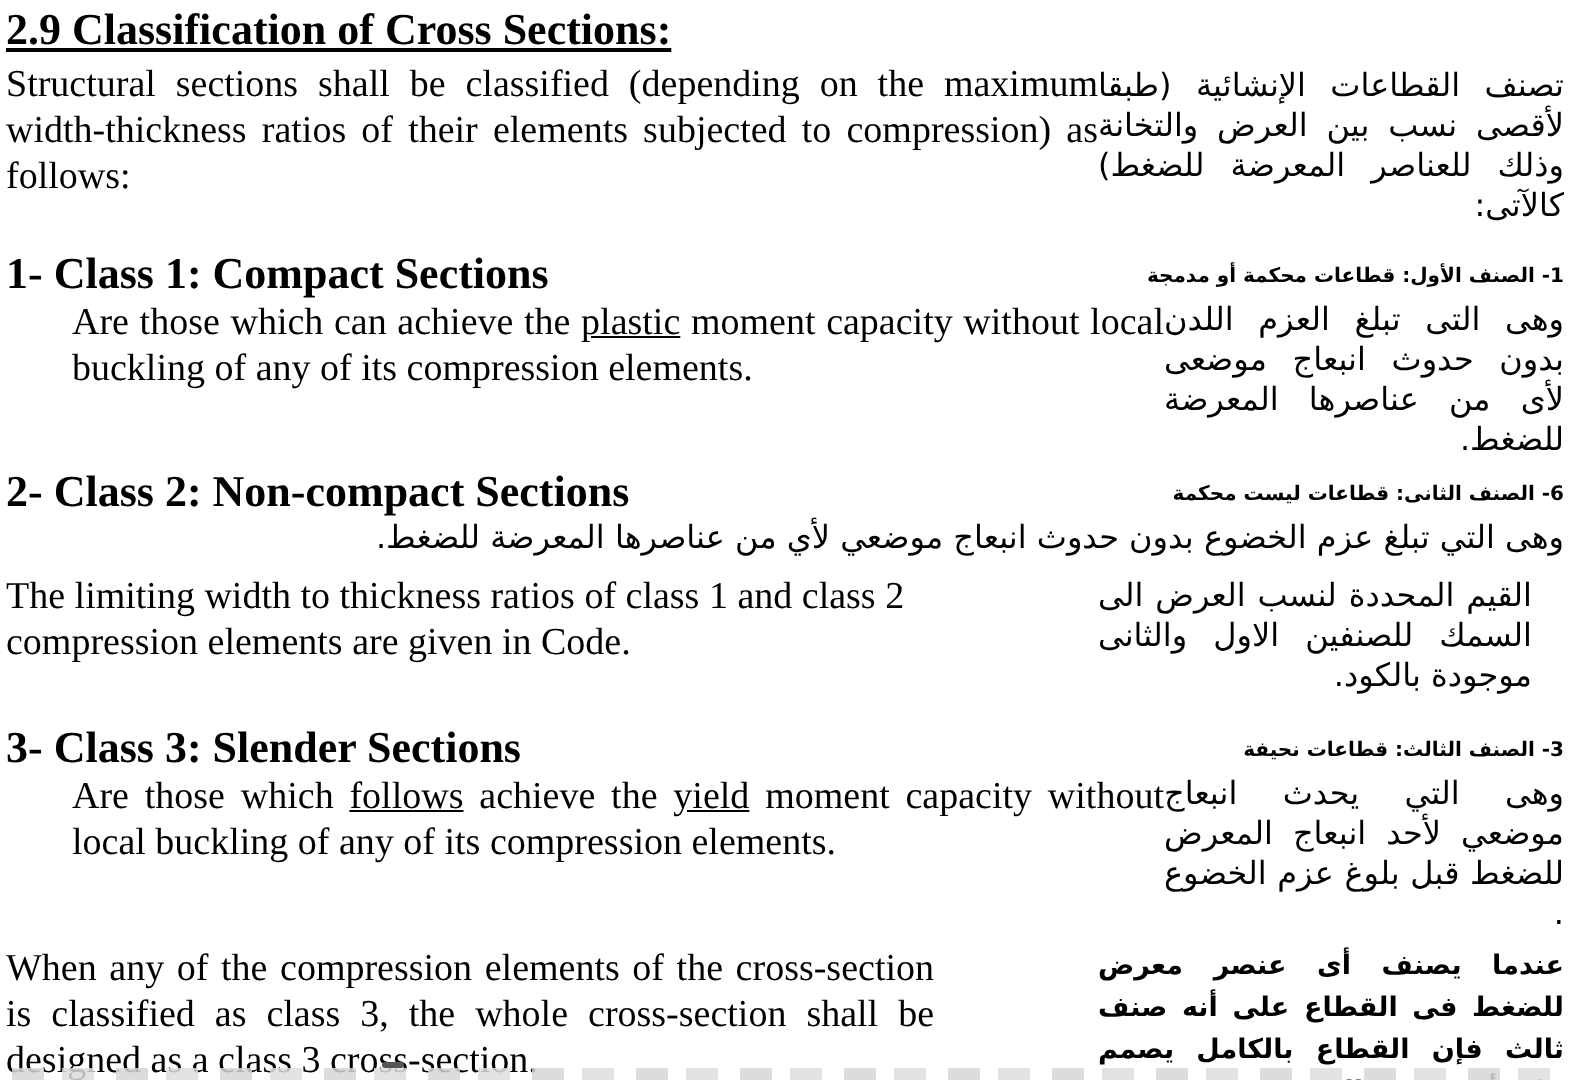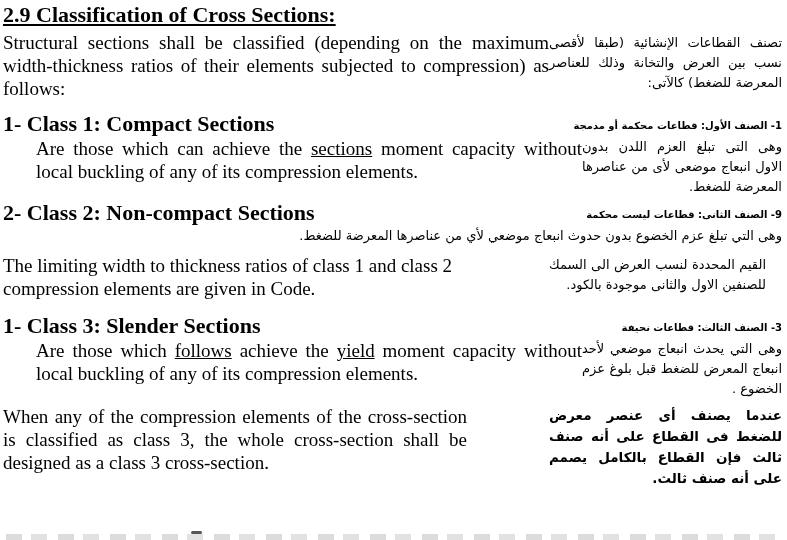--- a/index.html
+++ b/index.html
@@ -26,21 +26,21 @@
     padding-right: 2px;
   }
 
   .en-body {
     font-size: 19px; line-height: 23px;
     text-align: justify;
   }
   .indent { padding-left: 33px; }
 
   .ar-body {
-    font-size: 13px; line-height: 20px;
+    font-size: 16px; line-height: 20px;
     text-align: justify;
   }
   .ar-intro { padding-top: 2px; }
 
   .h-en {
     font-size: 22px; line-height: 27px; font-weight: bold;
   }
   .h-ar {
     font-size: 10px; line-height: 22px; font-weight: bold;
     text-align: right; padding-top: 5px;
@@ -83,41 +83,41 @@
   <div class="row row-intro">
     <div class="col-en en-body">Structural sections shall be classified (depending on the maximum width-thickness ratios of their elements subjected to compression) as follows:</div>
     <div class="col-ar ar-body ar-intro">تصنف القطاعات الإنشائية (طبقا لأقصى نسب بين العرض والتخانة وذلك للعناصر المعرضة للضغط) كالآتى:</div>
   </div>
 
   <div class="row row-heading">
     <div class="col-en h-en">1- Class 1: Compact Sections</div>
     <div class="col-ar h-ar">1- الصنف الأول: قطاعات محكمة أو مدمجة</div>
   </div>
   <div class="row row-body">
-    <div class="col-en en-body indent"><span>Are those which can achieve the </span><span class="u">sections</span><span> moment capacity without local buckling of any of its compression elements.</span><span class="u"></span><span></span></div>
-    <div class="col-ar ar-body">وهى التى تبلغ العزم اللدن بدون الاول انبعاج موضعى لأى من عناصرها المعرضة للضغط.</div>
+    <div class="col-en en-body indent"><span>Are those which can achieve the </span><span class="u">plastic</span><span> moment capacity without local buckling of any of its compression elements.</span><span class="u"></span><span></span></div>
+    <div class="col-ar ar-body">وهى التى تبلغ العزم اللدن بدون حدوث انبعاج موضعى لأى من عناصرها المعرضة للضغط.</div>
   </div>
 
   <div class="row row-heading">
     <div class="col-en h-en">2- Class 2: Non-compact Sections</div>
-    <div class="col-ar h-ar">9- الصنف الثانى: قطاعات ليست محكمة</div>
+    <div class="col-ar h-ar">6- الصنف الثانى: قطاعات ليست محكمة</div>
   </div>
   <div class="row row-body">
     <div class="col-ar ar-body">وهى التي تبلغ عزم الخضوع بدون حدوث انبعاج موضعي لأي من عناصرها المعرضة للضغط.</div>
   </div>
 
   <div class="row row-limits">
     <div class="col-en">
       <div class="limits-en">The limiting width to thickness ratios of class 1 and class 2 compression elements are given in Code.</div>
     </div>
     <div class="col-ar ar-body limits-ar">القيم المحددة لنسب العرض الى السمك للصنفين الاول والثانى موجودة بالكود.</div>
   </div>
 
   <div class="row row-heading row-h3">
-    <div class="col-en h-en">1- Class 3: Slender Sections</div>
+    <div class="col-en h-en">3- Class 3: Slender Sections</div>
     <div class="col-ar h-ar">3- الصنف الثالث: قطاعات نحيفة</div>
   </div>
   <div class="row row-body">
     <div class="col-en en-body indent"><span>Are those which </span><span class="u">follows</span><span> achieve the </span><span class="u">yield</span><span> moment capacity without local buckling of any of its compression elements.</span></div>
     <div class="col-ar ar-body">وهى التي يحدث انبعاج موضعي لأحد انبعاج المعرض للضغط قبل بلوغ عزم الخضوع .</div>
   </div>
 
   <div class="row row-footer">
     <div class="col-en">
       <div class="footer-en">When any of the compression elements of the cross-section is classified as class 3, the whole cross-section shall be designed as a class 3 cross-section.</div>

